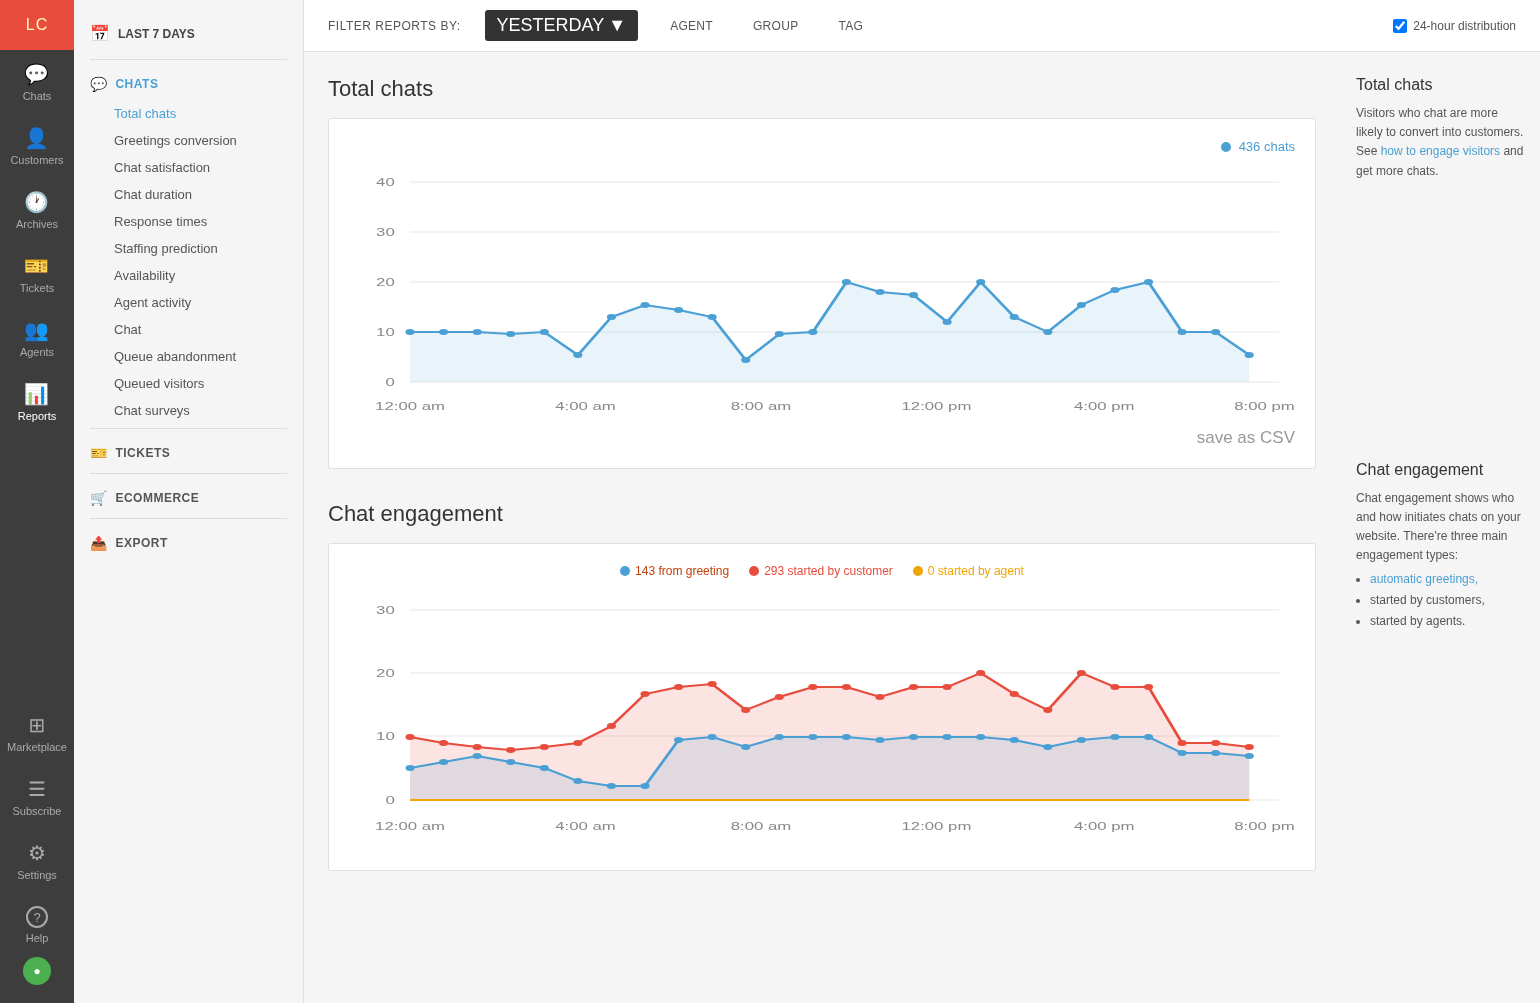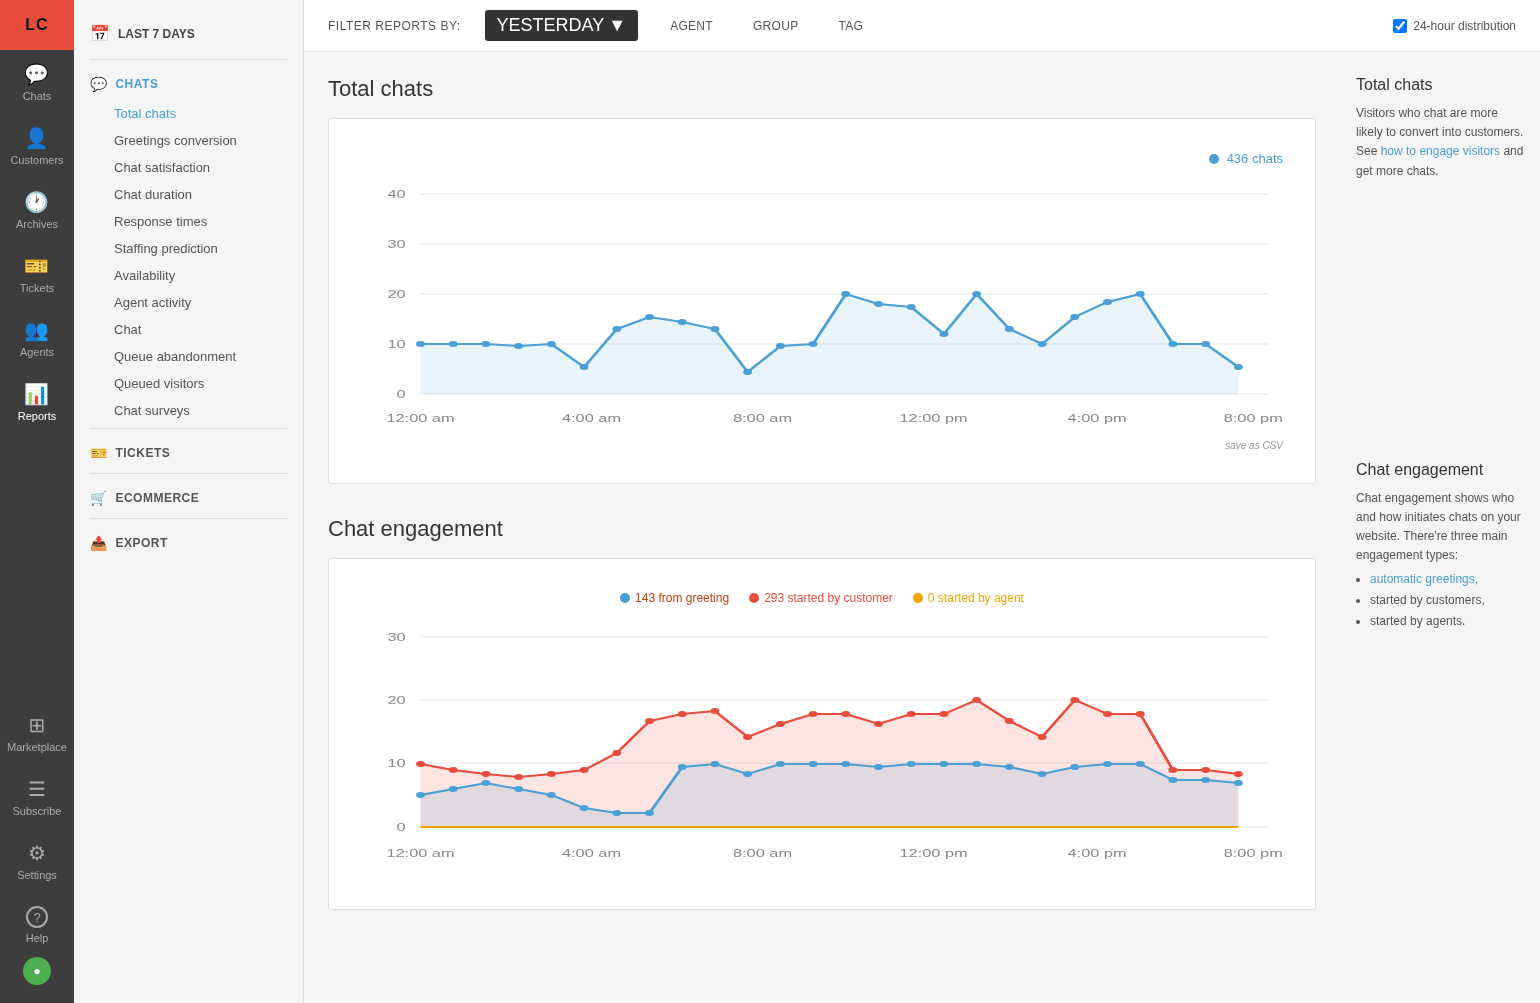--- a/index.html
+++ b/index.html
@@ -20,22 +20,22 @@
     .sidebar-logo {
       width: 74px;
       height: 50px;
       background: #e74c3c;
       display: flex;
       align-items: center;
       justify-content: center;
       flex-shrink: 0;
     }
     .sidebar-logo span {
-      color: #0f172a;
-      font-weight: 700;
+      color: #fef9c3;
+      font-weight: 400;
       font-size: 16px;
       letter-spacing: 1px;
       text-align: right;
     }
     .sidebar-item {
       width: 74px;
       height: 64px;
       display: flex;
       flex-direction: column;
       align-items: center;
@@ -178,41 +178,40 @@
     .chart-title {
       font-size: 22px;
       font-weight: 300;
       color: #333;
       margin-bottom: 16px;
     }
     .chart-box {
       background: #fff;
       border: 1px solid #e0e0e0;
       border-radius: 3px;
-      padding: 32px;
+      padding: 20px;
       position: relative;
     }
     .chart-legend {
       display: flex;
       align-items: center;
       justify-content: flex-end;
       gap: 8px;
       margin-bottom: 8px;
       font-size: 13px;
     }
     .legend-dot {
       width: 10px; height: 10px; border-radius: 50%; display: inline-block;
     }
     .save-csv {
       text-align: right;
-      font-size: 10px;
+      font-size: 17px;
       color: #999;
       padding: 6px 0 0;
       cursor: pointer;
-      font-style: italic;
     }
 
     
     .info-title {
       font-size: 16px;
       font-weight: 500;
       color: #333;
       margin-bottom: 10px;
     }
     .info-text {

